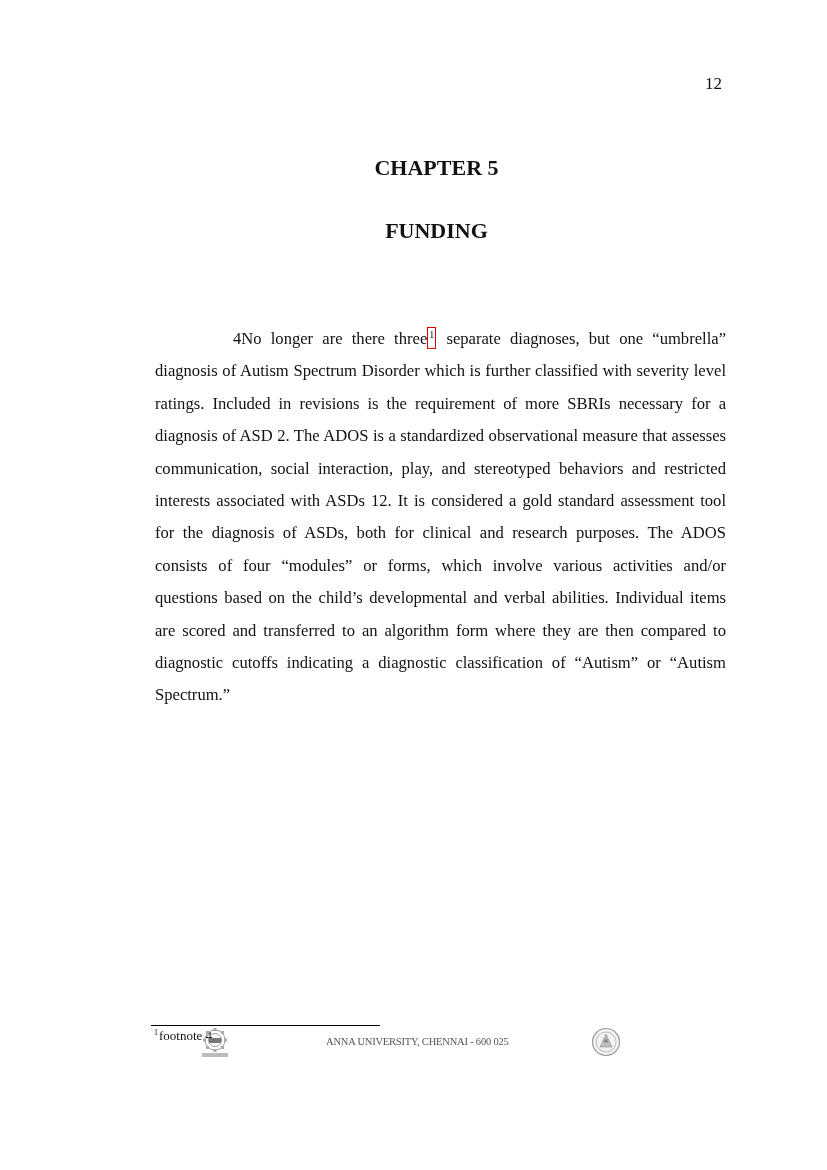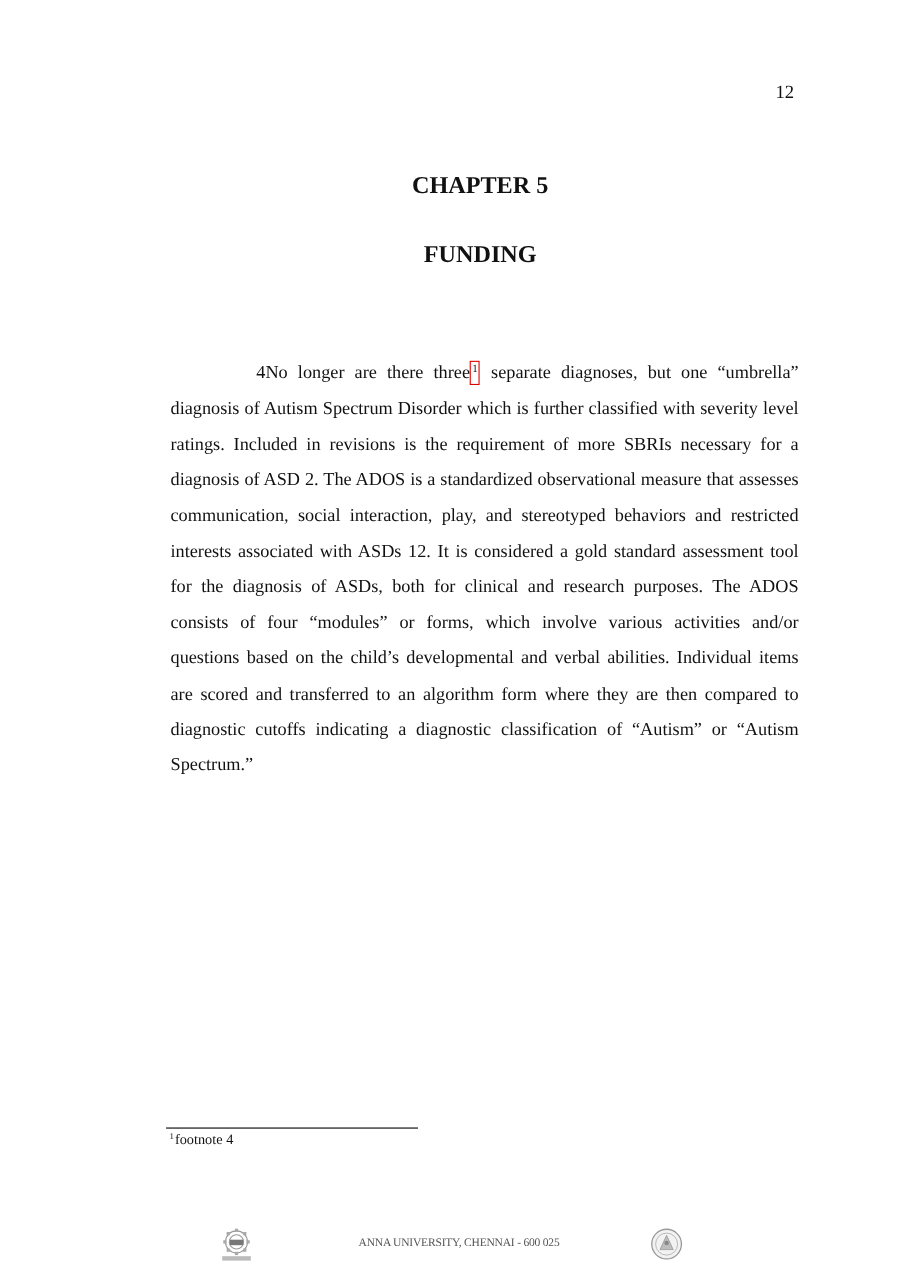--- a/index.html
+++ b/index.html
@@ -77,21 +77,21 @@
       left: 154px;
       font-size: 13px;
     }
     .footnote sup {
       font-size: 8px;
       vertical-align: 5px;
       margin-right: 1px;
     }
     .footer {
       position: absolute;
-      top: 1116px;
+      top: 1027px;
       left: 0;
       width: 691px;
       height: 34px;
       padding-left: 32px;
     }
     .footer-text {
       position: absolute;
       left: 326px;
       top: 9px;
       font-size: 10.5px;

